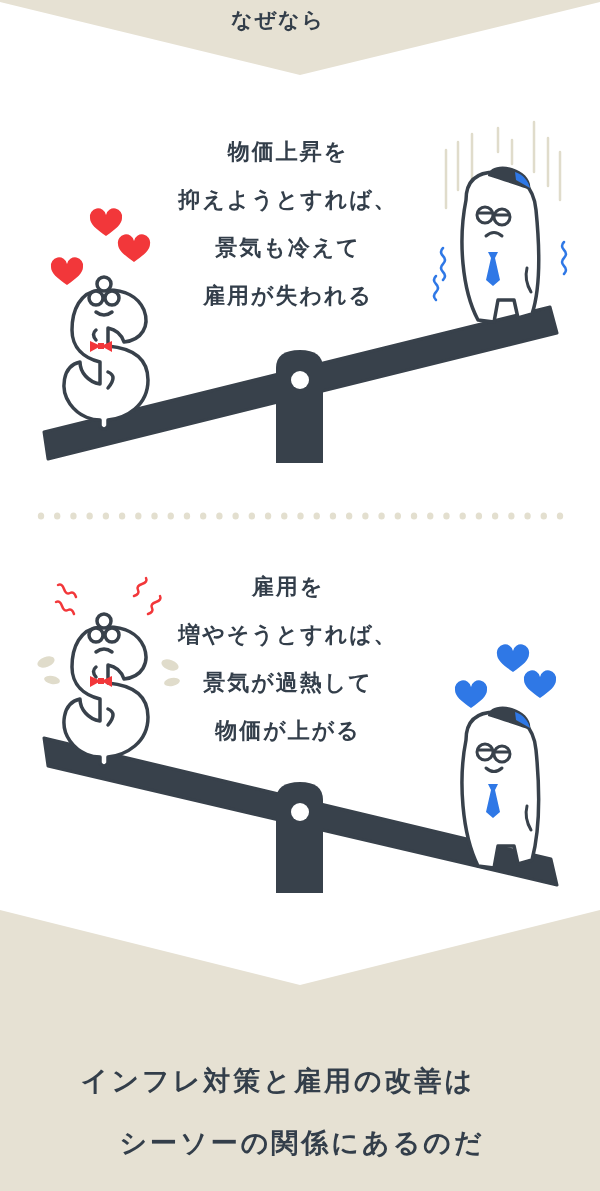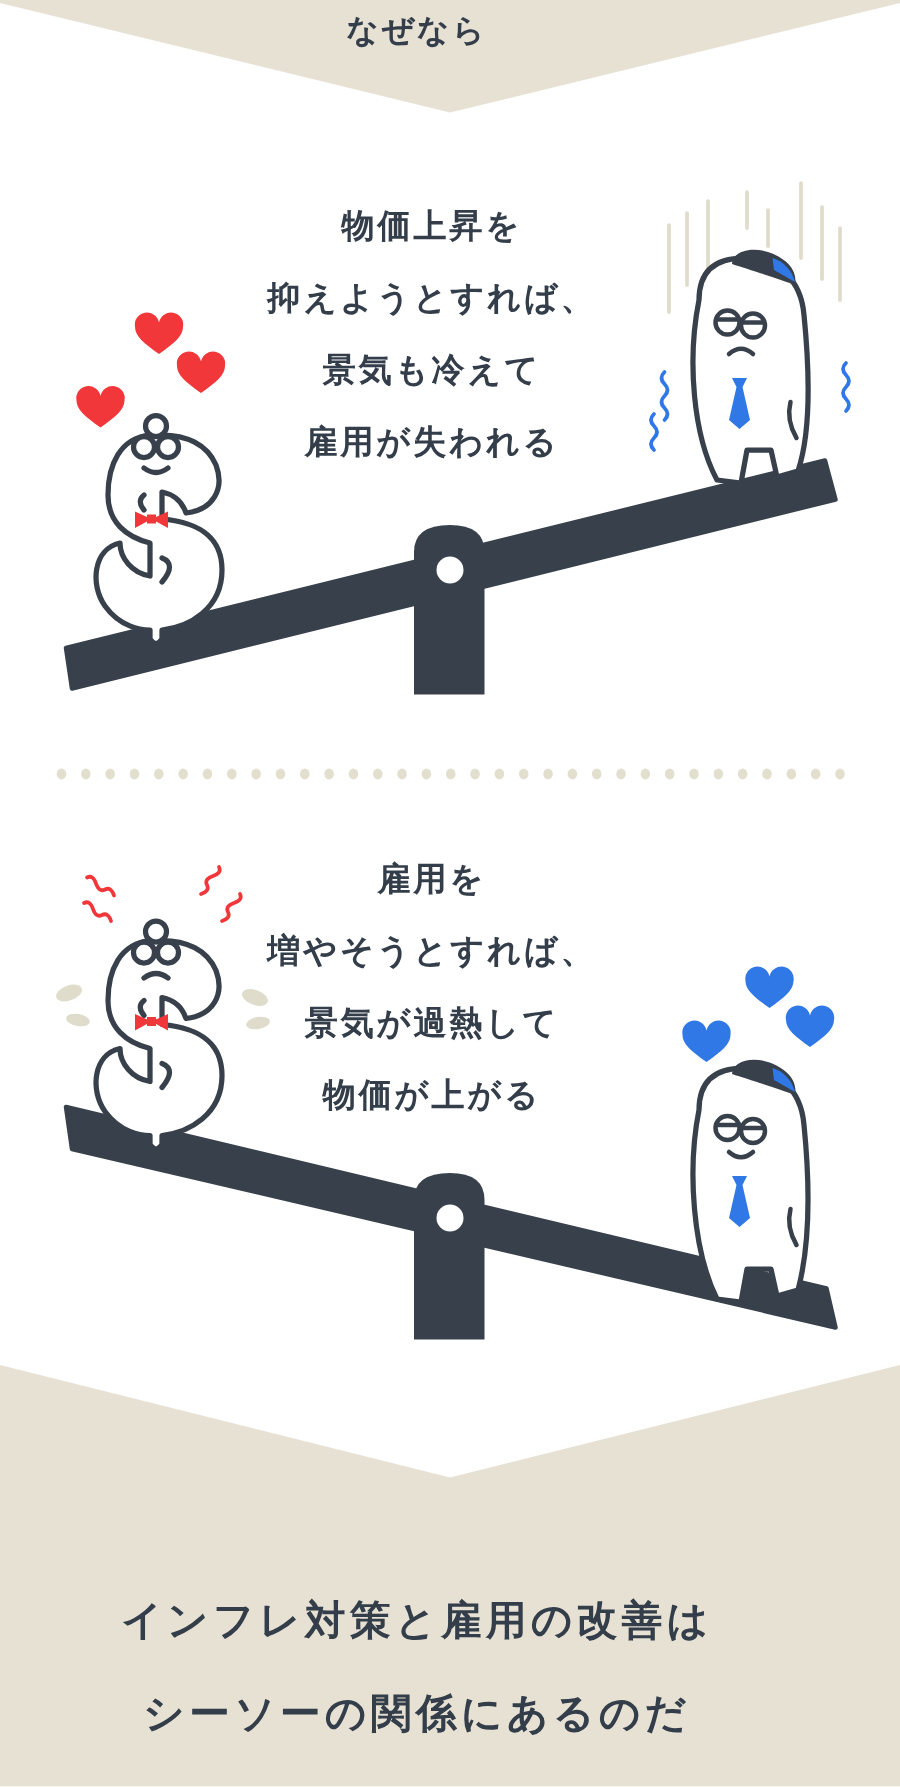--- a/index.html
+++ b/index.html
@@ -8,21 +8,21 @@
   svg.layer { position:absolute; left:0; top:0; }
   .txt { position:absolute; left:0; width:556px; text-align:center;
          font-weight:bold; color:#333e4a; }
   .top-label { top:6px; font-size:21px; letter-spacing:2px; }
   .msg { font-size:22px; letter-spacing:2px; line-height:48px; }
   .msg1 { top:128px; left:10px; }
   .msg2 { top:563px; left:10px; }
   .msg .line { display:block; height:48px; }
   .conclusion { font-size:27px; letter-spacing:3px; line-height:60px; }
   .c1 { top:1051px; }
-  .c2 { top:1113px; }
+  .c2 { top:1113px;padding-left:24px; }
 </style>
 </head>
 <body>
 
 <svg class="layer" width="600" height="1191">
   <polygon points="0,0 600,0 600,2 300,75 0,2" fill="#e6e1d3"></polygon>
   <polygon points="0,910 300,985 600,910 600,1191 0,1191" fill="#e6e1d3"></polygon>
 </svg>
 
 <div class="txt top-label">なぜなら</div>

